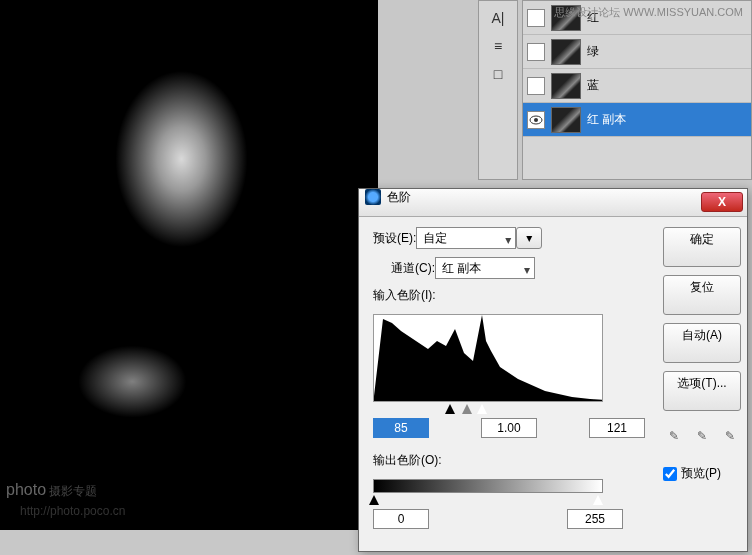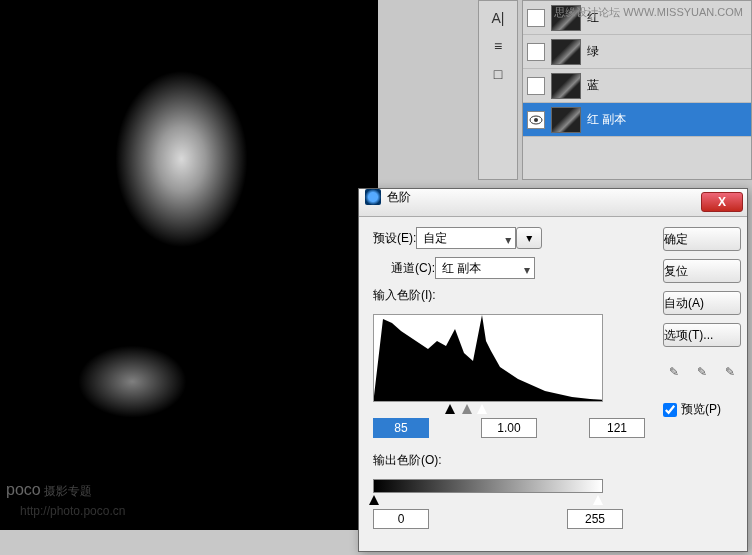--- a/index.html
+++ b/index.html
@@ -17,21 +17,21 @@
 .ch-vis{width:18px;height:18px;border:1px solid #888;background:#fff;display:flex;align-items:center;justify-content:center}
 .ch-thumb{width:30px;height:26px;background:linear-gradient(135deg,#222 40%,#888 60%,#222 70%);border:1px solid #666}
 .top-watermark{position:absolute;right:8px;top:4px;color:#888;font-size:11px}
 .dialog{position:absolute;left:358px;top:188px;width:390px;height:364px;background:#f0f0f0;border:1px solid #666;box-shadow:2px 2px 10px rgba(0,0,0,.3)}
 .titlebar{height:28px;background:linear-gradient(#fcfcfc,#e2e2e2);border-bottom:1px solid #aaa;display:flex;align-items:flex-start;padding:0 6px;position:relative}
 .titlebar .ico{width:16px;height:16px;background:radial-gradient(circle,#5af 40%,#036 70%);border-radius:2px;margin-right:6px}
 .closebtn{position:absolute;right:4px;top:3px;width:42px;height:20px;background:linear-gradient(#e67,#c2281e);border:1px solid #922;border-radius:3px;color:#fff;text-align:center;line-height:18px;font-weight:bold}
 .dlg-body{display:flex;height:calc(100% - 28px)}
 .dlg-main{flex:1;padding:10px 10px 10px 14px}
 .dlg-side{width:96px;padding:10px 8px;display:flex;flex-direction:column;gap:8px;align-items:stretch}
-.btn{height:24px;background:linear-gradient(#fdfdfd,#e4e4e4);border:1px solid #8a8a8a;border-radius:3px;text-align:left;line-height:22px;cursor:pointer}
+.btn{height:40px;background:linear-gradient(#fdfdfd,#e4e4e4);border:1px solid #8a8a8a;border-radius:3px;text-align:center;line-height:22px;cursor:pointer}
 .row{display:flex;align-items:center;margin-bottom:8px}
 .sel{height:22px;background:#fff;border:1px solid #888;padding:0 18px 0 6px;line-height:20px;position:relative;min-width:100px}
 .sel::after{content:"▾";position:absolute;right:4px;top:2px;color:#444}
 .preset-gear{width:26px;height:22px;border:1px solid #888;border-radius:3px;background:linear-gradient(#fdfdfd,#e4e4e4);text-align:center;line-height:20px}
 .lb{position:relative;top:0;background:#f0f0f0;display:inline-block;margin-bottom:6px}
 .hist{width:230px;height:88px;background:#fff;border:1px solid #999;position:relative;margin-top:4px;overflow:hidden}
 .hist svg{position:absolute;left:0;bottom:0}
 .slider-track{width:230px;height:14px;position:relative;margin-top:2px}
 .tri{position:absolute;top:0;width:0;height:0;border-left:5px solid transparent;border-right:5px solid transparent}
 .tri.black{border-bottom:10px solid #000}
@@ -47,21 +47,21 @@
 .chk input{width:14px;height:14px}
 .photo-fx{position:absolute;inset:0;background:radial-gradient(ellipse 120px 160px at 48% 30%,rgba(255,255,255,.85) 0%,rgba(255,255,255,.6) 20%,transparent 55%),radial-gradient(ellipse 90px 60px at 35% 72%,rgba(255,255,255,.5) 0%,transparent 60%)}
 </style>
 </head>
 <body>
 
 <div class="canvas-area">
   <div class="canvas-inner">
     <div class="photo-fx"></div>
     <div class="photo-watermark">
-      <span class="poco">poco</span>
+      <span class="poco">photo</span>
       <span>摄影专题</span>
     </div>
     <div class="photo-url">http://photo.poco.cn</div>
   </div>
 </div>
 
 <div class="sidebar">
   <span>A|</span>
   <span>≡</span>
   <span>□</span>

